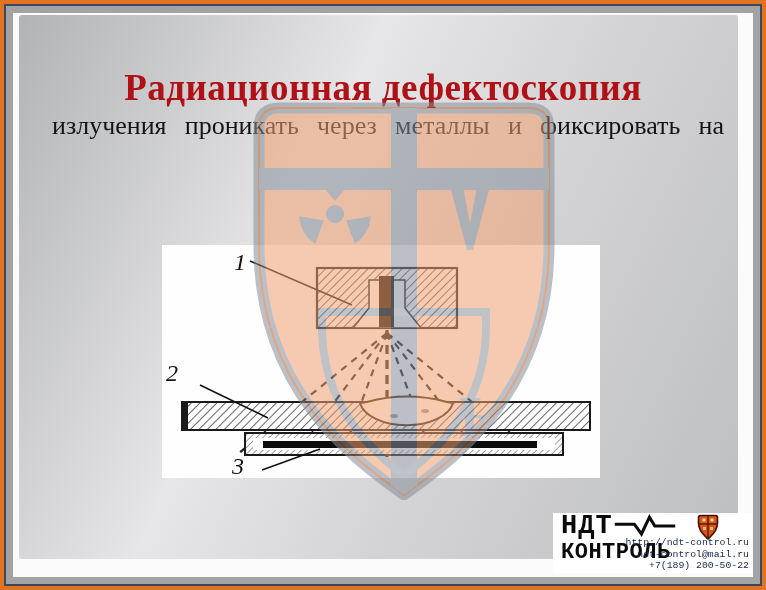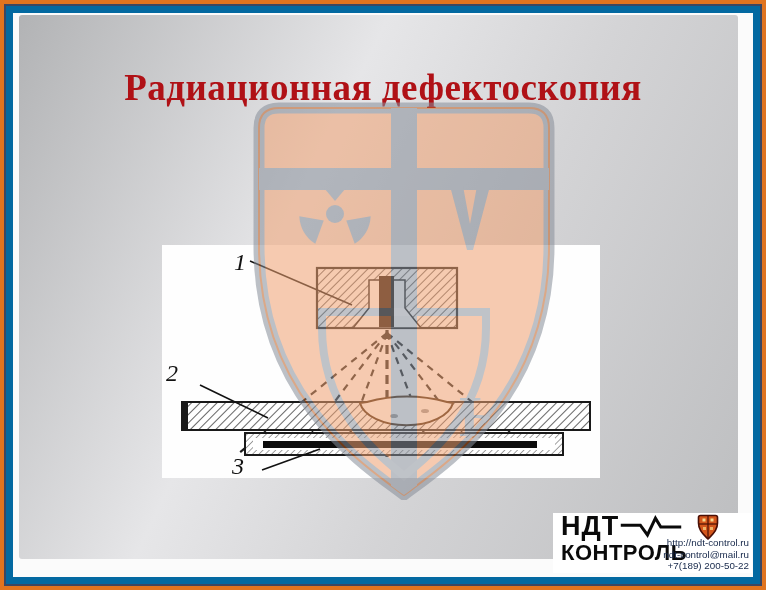--- a/index.html
+++ b/index.html
@@ -1,50 +1,51 @@
 <!DOCTYPE html>
 <html><head>
 <meta charset="utf-8">
 <style>
   html,body{margin:0;padding:0;background:#888;}
   .frame{width:766px;height:590px;box-sizing:border-box;background:#e07420;padding:4px;}
-  .frame-mid{width:100%;height:100%;box-sizing:border-box;border:2px solid #3c4762;background:#0369a1;padding:7px;}
+  .frame-mid{width:100%;height:100%;box-sizing:border-box;border:2px solid #3c4762;background:#a3a3a3;padding:7px;}
   .slide{position:relative;width:100%;height:100%;background:#fbfbfb;overflow:hidden;
          font-family:"Liberation Serif",serif;}
   .panel{position:absolute;left:6px;top:2px;right:15px;bottom:18px;border-radius:3px;
          background:linear-gradient(115deg,#b2b3b5 0%,#e6e6e8 38%,#d4d4d6 62%,#bdbec0 100%);}
   .title{position:absolute;left:0;top:53px;width:100%;text-align:center;
          font-size:37px;font-weight:bold;color:#b01116;letter-spacing:.5px;white-space:nowrap;}
   .body-text{position:absolute;left:39px;top:94px;width:672px;font-size:26px;line-height:38px;color:#141414;}
   .body-text .j{text-align:justify;text-align-last:justify;}
   .diagram{position:absolute;left:149px;top:232px;width:438px;height:233px;background:#fefefe;}
   .caption{position:absolute;left:30px;right:30px;top:472px;text-align:center;
            font-weight:bold;font-size:16px;line-height:21px;color:#0d0d0d;}
   .shield-wm{position:absolute;left:232px;top:83px;width:318px;height:404px;opacity:.55;pointer-events:none;z-index:5;}
   .logo-box{position:absolute;left:540px;top:500px;width:199px;height:60px;background:#ffffff;z-index:10;
-            font-family:Liberation Sans, sans-serif;}
+            font-family:Liberation Mono, monospace;}
   .logo-top{position:absolute;left:8px;top:-2px;display:flex;align-items:center;}
   .logo-ndt{font-size:27px;font-weight:bold;color:#0a0a0a;letter-spacing:1px;}
   .logo-kontrol{position:absolute;left:8px;top:27px;font-size:22px;font-weight:bold;color:#0a0a0a;letter-spacing:.5px;}
   .contact{position:absolute;right:3px;top:24px;text-align:right;font-size:9.8px;line-height:11.6px;color:#16284a;}
   .mini-shield{position:absolute;right:33px;top:1px;}
   svg text.lbl{font-family:"Liberation Serif",serif;font-style:italic;font-size:24px;fill:#111;}
 </style>
 </head>
 <body>
 
 <div class="frame">
  <div class="frame-mid">
   <div class="slide">
 
     <div class="panel"></div>
 
     <div class="title">Радиационная дефектоскопия</div>
 
     <div class="body-text">
+      <div class="j">излучения проникать через металлы и фиксировать на</div>
     </div>
 
     <div class="diagram">
       <svg width="438" height="233" viewBox="0 0 438 233">
         <defs>
           <pattern id="hatch" width="6" height="6" patternUnits="userSpaceOnUse" patternTransform="rotate(45)">
             <rect width="6" height="6" fill="#ffffff"></rect>
             <line x1="0" y1="0" x2="0" y2="6" stroke="#3f3f3f" stroke-width="1.6"></line>
           </pattern>
           <pattern id="hatch2" width="4.5" height="4.5" patternUnits="userSpaceOnUse" patternTransform="rotate(45)">

